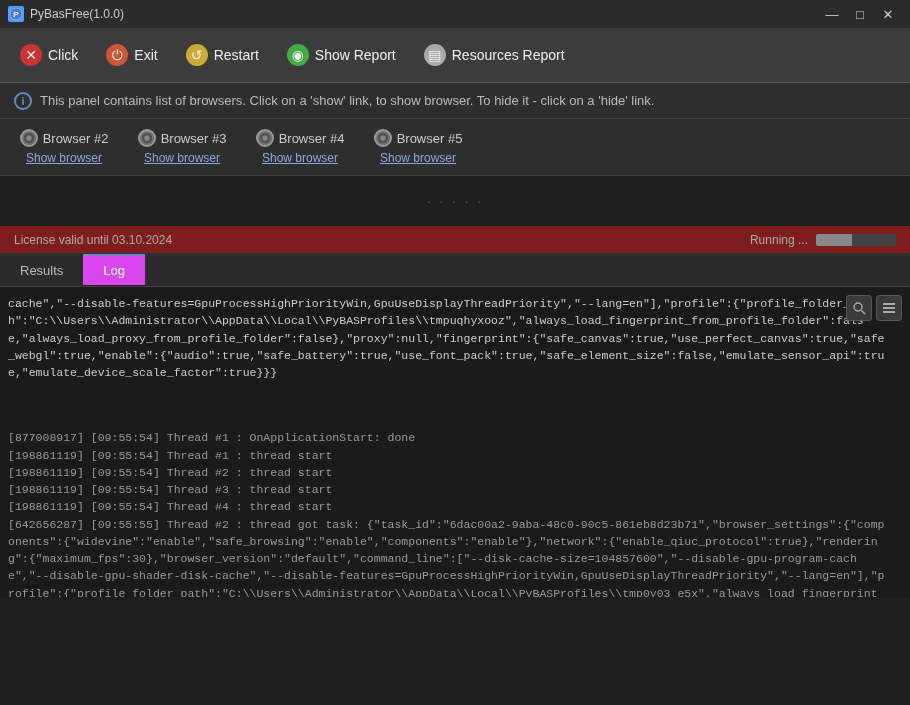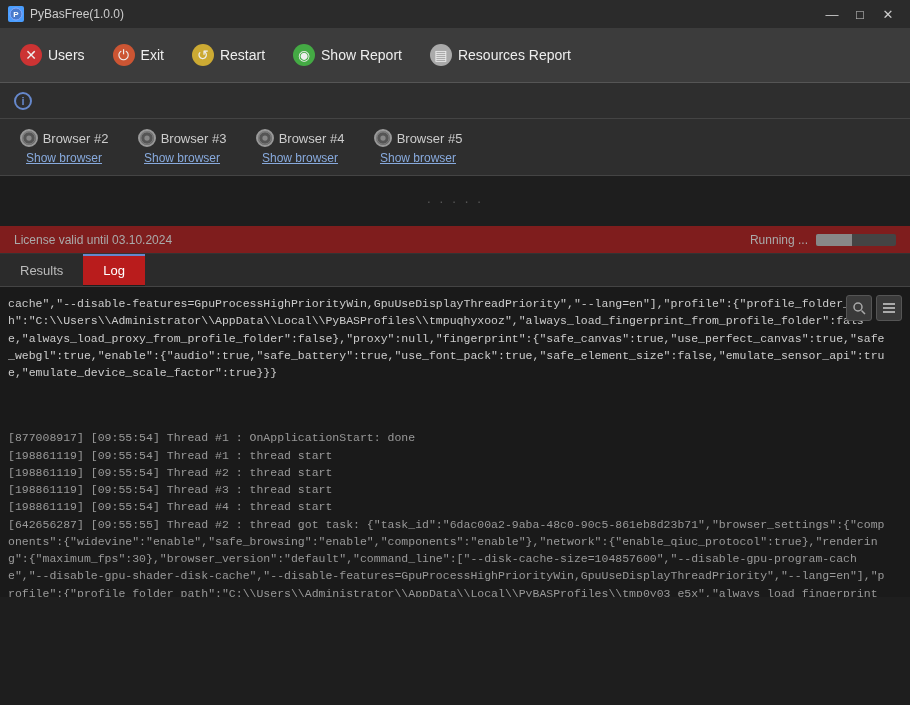--- a/index.html
+++ b/index.html
@@ -225,21 +225,21 @@
       border-bottom: 1px solid #444;
     }
     .tab {
       padding: 7px 20px;
       font-size: 13px;
       cursor: pointer;
       border-top: 2px solid transparent;
       color: #bbb;
     }
     .tab.active {
-      background: #b91c1c;
+      background: #d946ef;
       color: #fff;
       border-top: 2px solid #6688cc;
       border-bottom: 1px solid #1e1e1e;
       text-align: right;
     }
 
     
     #log-panel {
       background: #1a1a1a;
       flex: 1;
@@ -306,21 +306,21 @@
   <div id="titlebar-controls">
     <button class="title-btn">—</button>
     <button class="title-btn">□</button>
     <button class="title-btn close">✕</button>
   </div>
 </div>
 
 <div id="toolbar">
   <button class="toolbar-btn">
     <span class="btn-icon btn-stop">✕</span>
-    <span>Users</span>
+    <span>Click</span>
   </button>
   <button class="toolbar-btn">
     <span class="btn-icon btn-exit">⏻</span>
     <span>Exit</span>
   </button>
   <button class="toolbar-btn">
     <span class="btn-icon btn-restart">↺</span>
     <span>Restart</span>
   </button>
   <button class="toolbar-btn">
@@ -328,20 +328,21 @@
     <span>Show Report</span>
   </button>
   <button class="toolbar-btn">
     <span class="btn-icon btn-resources">▤</span>
     <span>Resources Report</span>
   </button>
 </div>
 
 <div id="info-panel">
   <div class="info-icon">i</div>
+  <span>This panel contains list of browsers. Click on a 'show' link, to show browser. To hide it - click on a 'hide' link.</span>
 </div>
 
 <div id="browser-panel">
   <div class="browser-tile">
     <div class="browser-label">
       <div class="browser-dot dot-2">
         <svg width="16" height="16" viewBox="0 0 16 16">
           <circle cx="8" cy="8" r="7" fill="#555" stroke="#888" stroke-width="1"></circle>
           <circle cx="8" cy="8" r="3" fill="#888"></circle>
         </svg>

